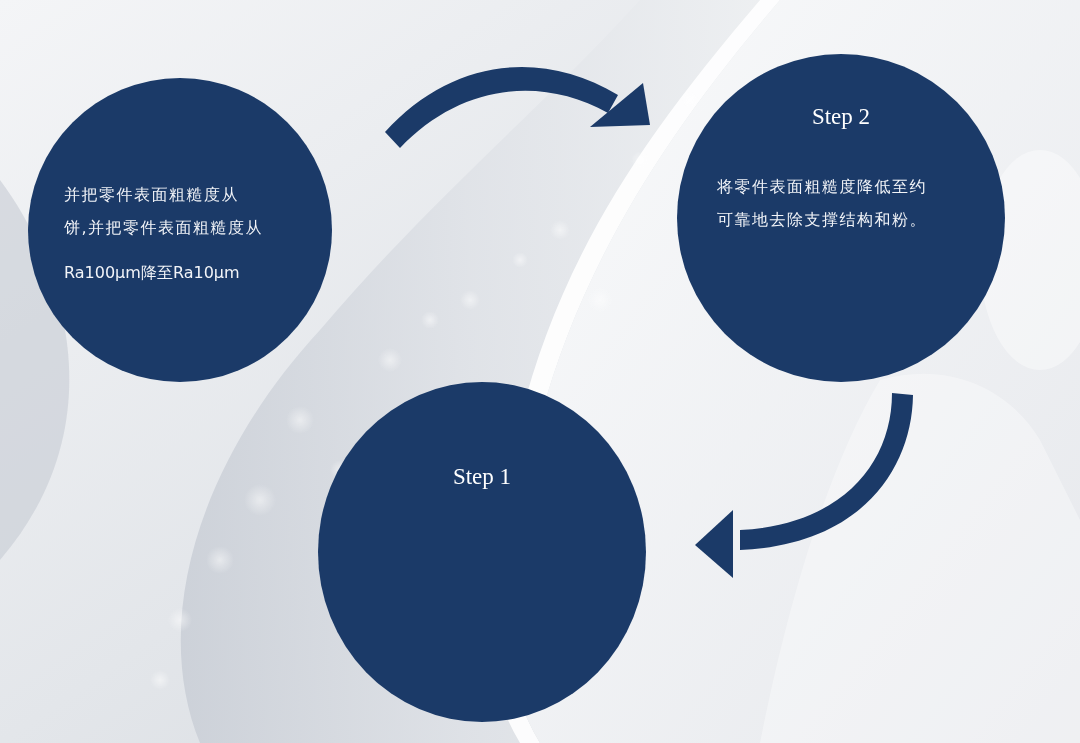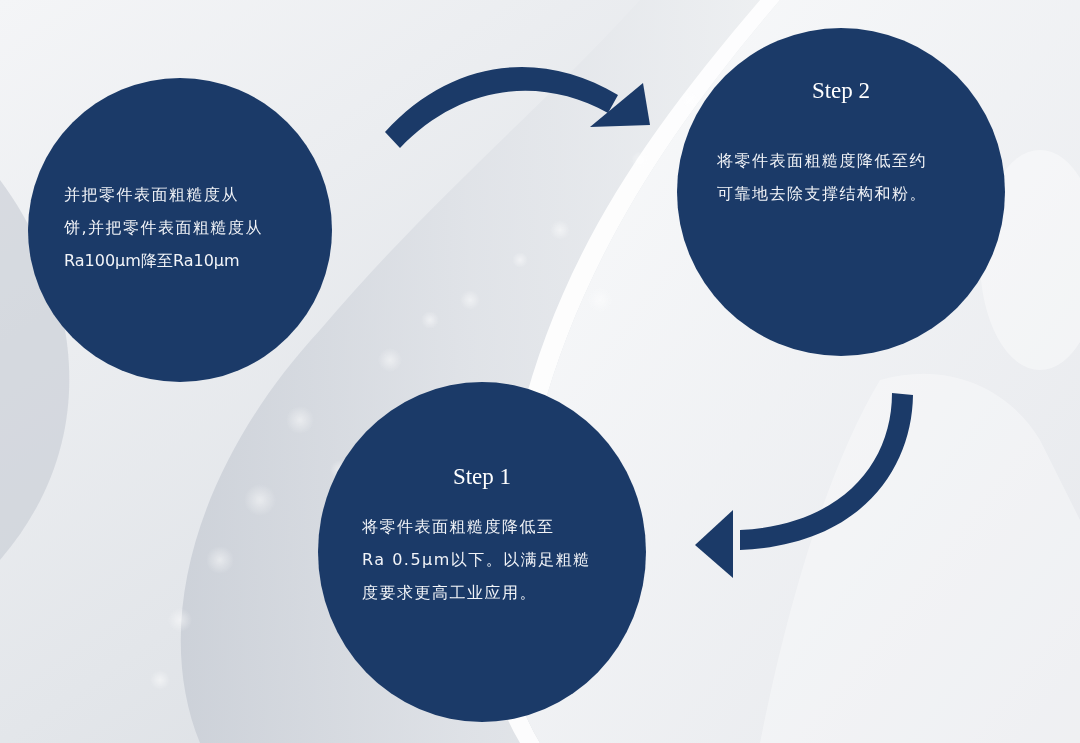--- a/index.html
+++ b/index.html
@@ -96,32 +96,27 @@
     <path d="M892,393 L913,395 C912,470 860,545 740,550 L740,530 C840,525 892,465 892,393 Z" fill="#1b3a68"></path>
 
     <path d="M733,510 L695,545 L733,578 Z" fill="#1b3a68"></path>
   </g>
 </svg>
 
 <div class="circle" style="left:28px; top:78px; width:304px; height:304px;">
   <div class="step-body" style="left:36px; top:100px;">
     <span class="line">并把零件表面粗糙度从</span>
     <span class="line">饼,并把零件表面粗糙度从</span>
-    <span class="line" style="letter-spacing:0;">Ra100μm降至Ra10μm</span>
+    <span class="line" style="letter-spacing:0;margin-top:12px;">Ra100μm降至Ra10μm</span>
   </div>
 </div>
 
-<div class="circle" style="left:677px; top:28px; width:328px; height:328px;text-decoration:underline;">
+<div class="circle" style="left:677px; top:54px; width:328px; height:328px;text-decoration:underline;">
   <div class="step-title" style="top:50px; left:0;">Step 2</div>
   <div class="step-body" style="left:40px; top:116px;">
     <span class="line">将零件表面粗糙度降低至约</span>
     <span class="line">可靠地去除支撑结构和粉。</span>
   </div>
 </div>
 
 <div class="circle" style="left:318px; top:382px; width:328px; height:340px;">
   <div class="step-title" style="top:82px;">Step 1</div>
-  <div class="step-body" style="left:44px; top:128px;">
-    <span class="line">将零件表面粗糙度降低至</span>
-    <span class="line">Ra 0.5μm以下。以满足粗糙</span>
-    <span class="line">度要求更高工业应用。</span>
-  </div>
 </div>
 
 </body></html>

